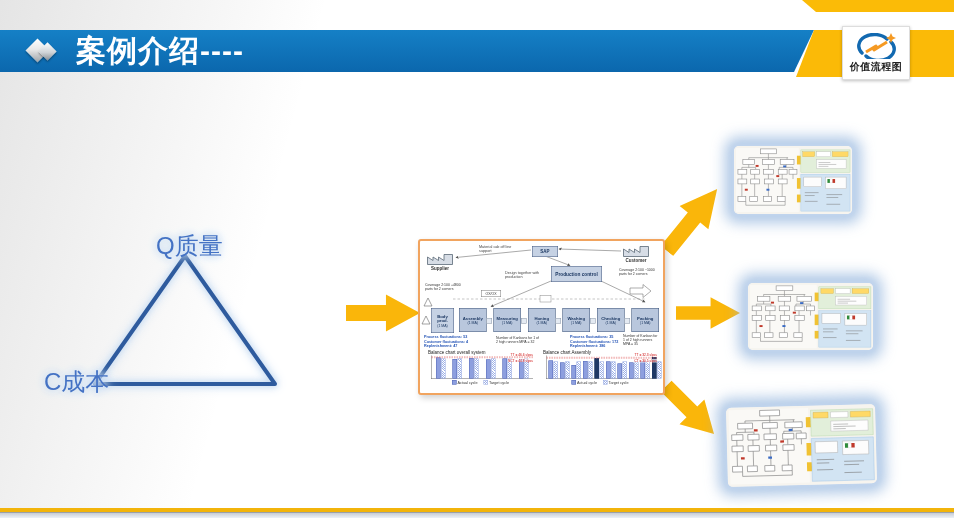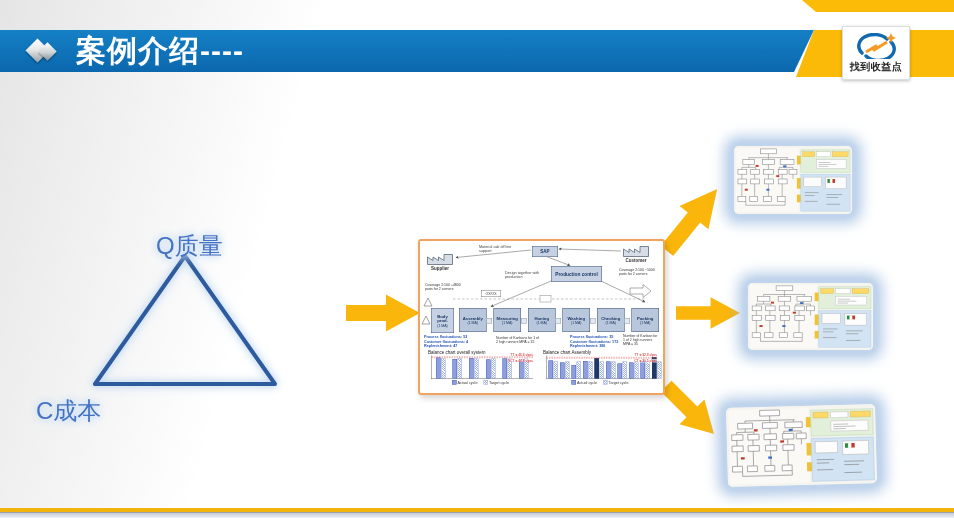--- a/index.html
+++ b/index.html
@@ -27,21 +27,21 @@
     align-items:center;justify-content:center;gap:1px;}
   .logo-text{font-size:10px;font-weight:bold;color:#222;letter-spacing:.5px;}
   
   .body-paragraph{position:absolute;left:62px;top:92px;width:878px;font-size:17px;line-height:26px;
     color:#111;text-indent:2em;}
   
   .triangle-area{position:absolute;left:28px;top:222px;width:318px;height:182px;}
   .tri-label{position:absolute;font-size:24px;color:#4472c4;white-space:nowrap;
     text-shadow:0 0 6px #c9ddf2,0 0 10px #c9ddf2,0 0 14px #dcebf9;}
   .lbl-q{left:128px;top:8px;}
-  .lbl-c{left:8px;top:144px;margin-top:29px;}
+  .lbl-c{left:16px;top:144px;}
   .lbl-d{left:238px;top:144px;}
   
   .arrow{position:absolute;background:#fab60a;
     clip-path:polygon(0 31%,54% 31%,54% 6%,100% 50%,54% 94%,54% 69%,0 69%);}
   #arrow-main{left:346px;top:292px;width:74px;height:42px;}
   #arrow-top{left:652px;top:199px;width:80px;height:42px;transform:rotate(-51deg);}
   #arrow-mid{left:676px;top:295px;width:64px;height:36px;}
   #arrow-bottom{left:656px;top:390px;width:68px;height:40px;transform:rotate(45deg);}
   
   .vsm-panel{position:absolute;left:418px;top:239px;width:243px;height:152px;background:#fff;
@@ -122,21 +122,21 @@
     </span>
     <span class="title-main">案例介绍----</span>
   </div>
   <div class="logo-card">
     <svg width="44" height="26" viewBox="0 0 44 26">
       <path d="M8 20 A 15 11 0 0 1 33 6" stroke="#1269b0" stroke-width="3.4" fill="none" stroke-linecap="round"></path>
       <path d="M37 9 A 15 11 0 0 1 12 23" stroke="#1269b0" stroke-width="3.4" fill="none" stroke-linecap="round"></path>
       <path d="M12 19 L22 13 L20 17 L33 9" stroke="#f59a23" stroke-width="3" fill="none" stroke-linejoin="round"></path>
       <path d="M37 0 l1.6 3.4 3.4 1.6 -3.4 1.6 -1.6 3.4 -1.6 -3.4 -3.4 -1.6 3.4 -1.6 z" fill="#f59a23"></path>
     </svg>
-    <span class="logo-text">找到收益点</span>
+    <span class="logo-text">价值流程图</span>
   </div>
 
 
   <div class="triangle-area">
     <svg width="318" height="182" viewBox="0 0 318 182" style="filter:drop-shadow(0 0 3px #bcd4ee) drop-shadow(0 0 5px #d8e7f7);">
       <polygon points="157,34 67,162 247,162" fill="none" stroke="#2e5b9e" stroke-width="4" stroke-linejoin="round"></polygon>
     </svg>
     <div class="tri-label lbl-q">Q质量</div>
     <div class="tri-label lbl-c">C成本</div>
   </div>

